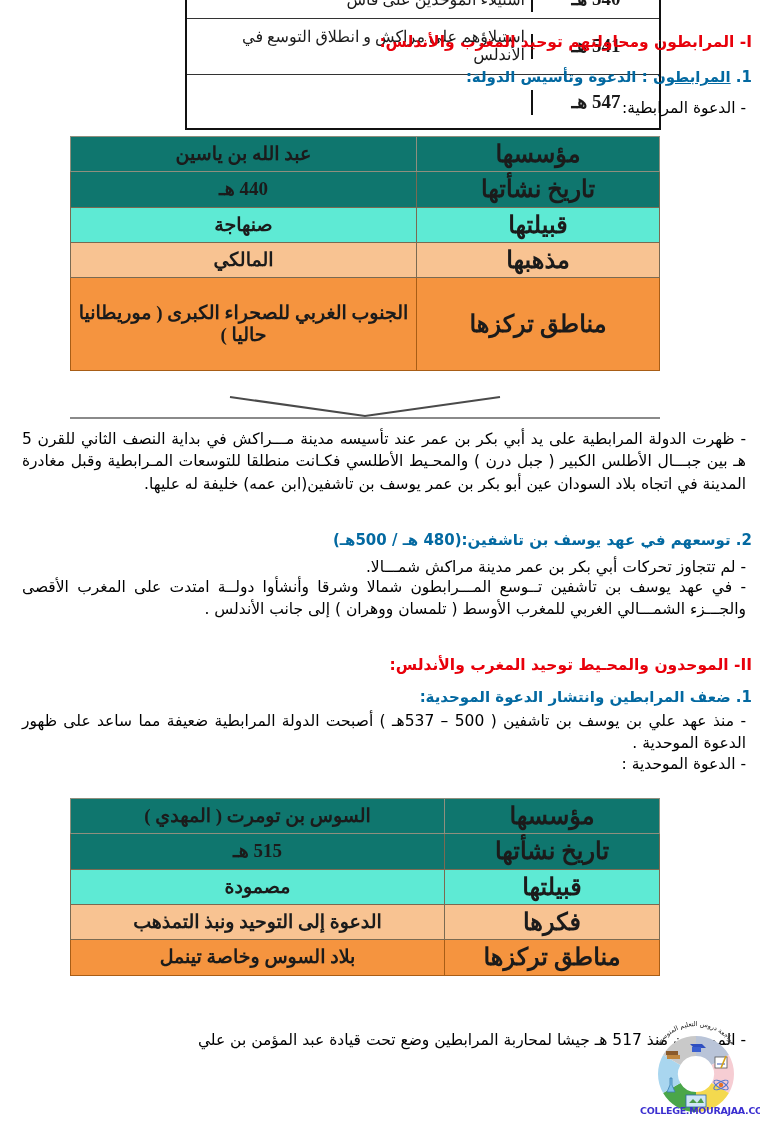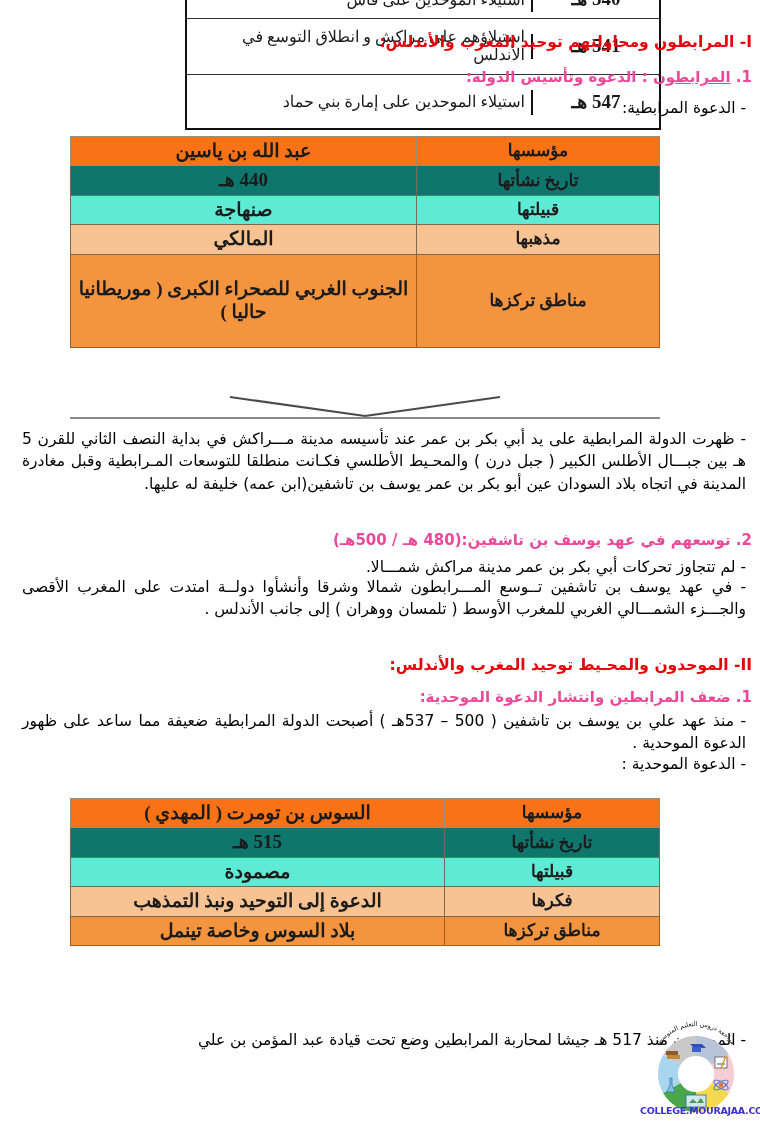--- a/index.html
+++ b/index.html
@@ -85,21 +85,21 @@
     font-weight: bold;
     font-size: 15.5px;
     text-align: right;
     white-space: nowrap;
     direction: rtl;
   }
   .h-green {
     position: absolute;
     right: 8px;
     left: 8px;
-    color: #ec4899;
+    color: #0369a1;
     font-weight: bold;
     font-size: 15px;
     text-align: right;
     white-space: nowrap;
     direction: rtl;
   }
   .h-green u { text-decoration: underline; }
 
   .para {
     position: absolute;
@@ -125,21 +125,21 @@
   .dtable td {
     border: 1px solid #7a6a52;
     text-align: center;
     vertical-align: middle;
     color: #1b1b1b;
     font-weight: bold;
     padding: 3px 6px;
     line-height: 1.18;
     font-size: 19px;
   }
-  .dtable .lbl { font-size: 17px; }
+  .dtable .lbl { font-size: 24px; }
   .dtable .val { font-size: 19px; }
 
   
   #table-murabitun {
     top: 136px;
     left: 70px;
     width: 590px;
     background: #fff;
   }
   #table-murabitun .lbl { width: 230px; }
@@ -147,21 +147,21 @@
   
   #table-muwahhidun {
     top: 798px;
     left: 70px;
     width: 590px;
     background: #fff;
   }
   #table-muwahhidun .lbl { width: 202px; }
 
   
-  .r1 td { background: #f97316; }
+  .r1 td { background: #0f766e; }
   .r2 td { background: #0f766e; }
   .r3 td { background: #5eead4; }
   .r4 td { background: #f8c392; }
   .r5 td { background: #f5943f; }
 
   .r1 td { border-color: #8f8f7e; }
   .r5 td { border-color: #a85d16; }
 
   
   .funnel {
@@ -206,21 +206,20 @@
     <div class="ghost-row">
       <div class="ghost-year">540 هـ</div>
       <div class="ghost-ev">استيلاء الموحدين على فاس</div>
     </div>
     <div class="ghost-row ghost-tall">
       <div class="ghost-year">541 هـ</div>
       <div class="ghost-ev">استيلاؤهم على مراكش و انطلاق التوسع في الأندلس</div>
     </div>
     <div class="ghost-row ghost-tall">
       <div class="ghost-year">547 هـ</div>
-      <div class="ghost-ev">استيلاء الموحدين على إمارة بني حماد</div>
     </div>
   </div>
 
   <div class="content">
 
     <div class="h-red" style="top:33px;">I- المرابطون ومحاولتهم توحيد المغرب والأندلس:</div>
 
     <div class="h-green" style="top:68px;"><span>1. </span><u>المرابطون</u><span> : الدعوة وتأسيس الدولة:</span></div>
 
     <div class="para lead" style="top:97px;">- الدعوة المرابطية:</div>

